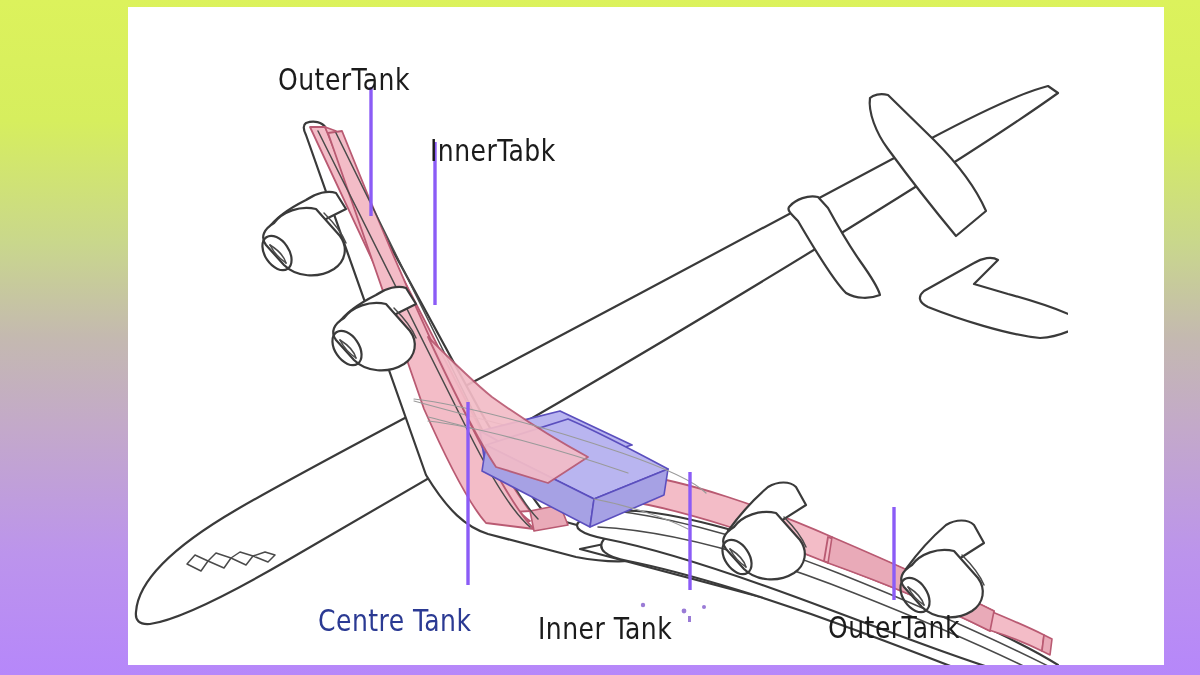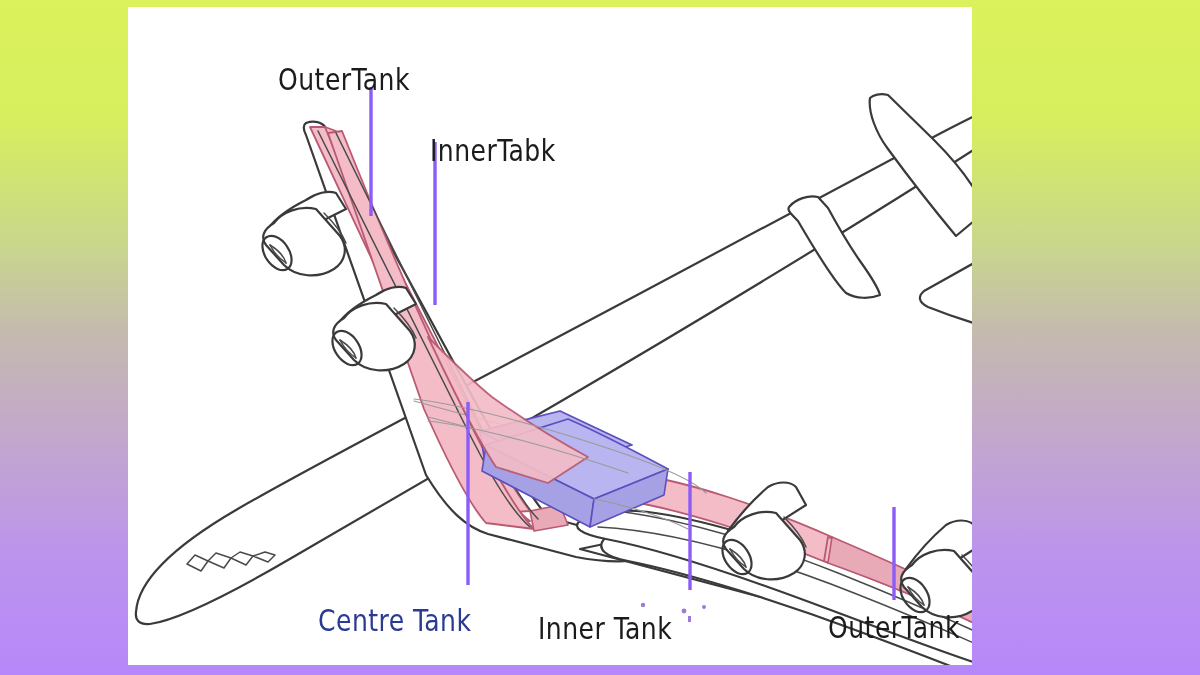--- a/index.html
+++ b/index.html
@@ -16,21 +16,21 @@
     position: relative;
     width: 1200px;
     height: 675px;
     background: linear-gradient(to bottom, #DCF25C 0%, #D6EE5E 18%, #C9D78C 36%, #C4B9B0 50%, #C3A8CB 64%, #BC94EC 82%, #B687FA 100%);
   }
 
   #panel {
     position: absolute;
     left: 128px;
     top: 7px;
-    width: 844px;
+    width: 1036px;
     height: 658px;
     background: #FFFFFF;
     box-shadow: 0 0 0 0 rgba(0,0,0,0);
     overflow: hidden;
   }
 
   #drawing {
     position: absolute;
     left: 0;
     top: 0;

